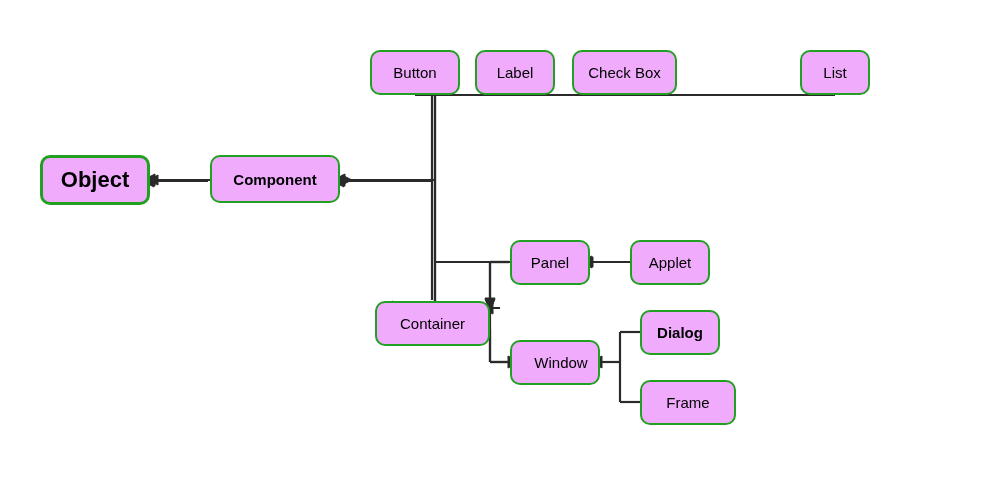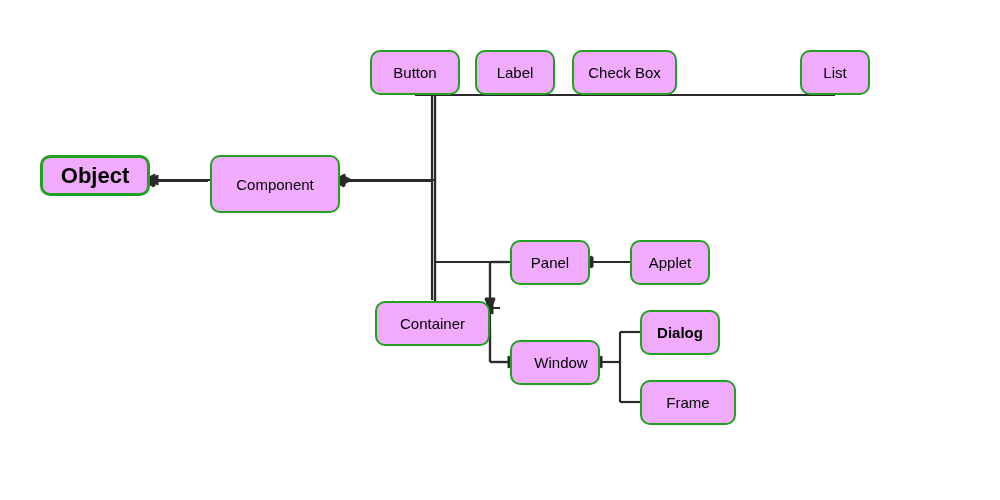--- a/index.html
+++ b/index.html
@@ -144,23 +144,23 @@
     <polygon points="508,356 520,362 508,368"></polygon>
 
     <line x1="640" y1="332" x2="620" y2="332"></line>
     <line x1="640" y1="402" x2="620" y2="402"></line>
     <line x1="620" y1="332" x2="620" y2="402"></line>
     <line x1="620" y1="362" x2="602" y2="362"></line>
     <polygon points="602,356 590,362 602,368"></polygon>
 
   </svg>
 
-  <div class="node bold" style="left:40px; top:155px; width:110px; height:41px;">Object</div>
+  <div class="node bold" style="left:40px; top:155px; width:110px; height:50px;">Object</div>
 
-  <div class="node" style="left:210px; top:155px; width:130px; height:58px;">Component</div>
+  <div class="node" style="left:210px; top:155px; width:130px; height:48px;font-weight:bold;">Component</div>
 
   <div class="node" style="left:370px; top:50px; width:90px; height:45px;">Button</div>
 
   <div class="node" style="left:572px; top:50px; width:105px; height:45px;">Check Box</div>
 
   <div class="node" style="left:475px; top:50px; width:80px; height:45px;">Label</div>
 
 
   <div class="node" style="left:800px; top:50px; width:70px; height:45px;">List</div>
 

